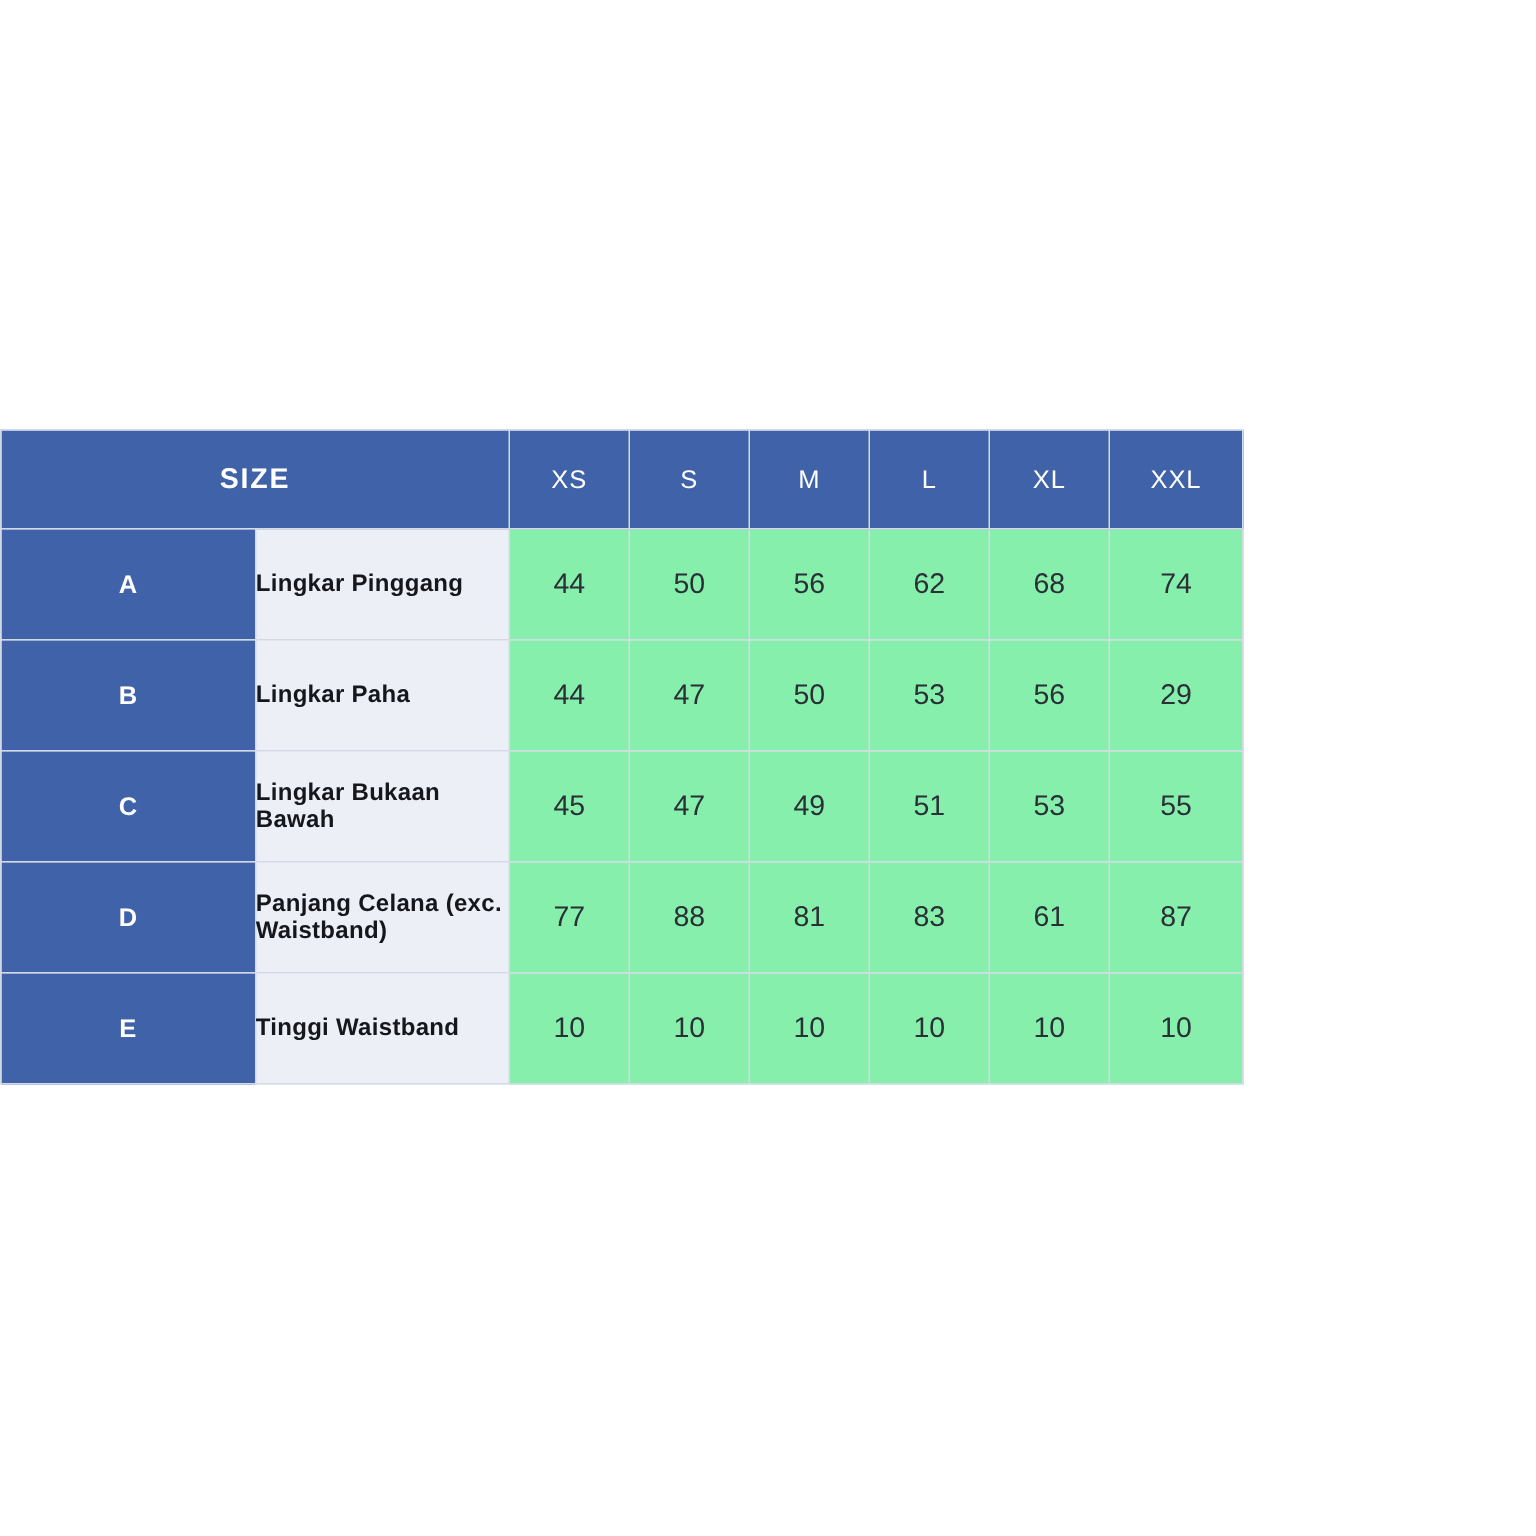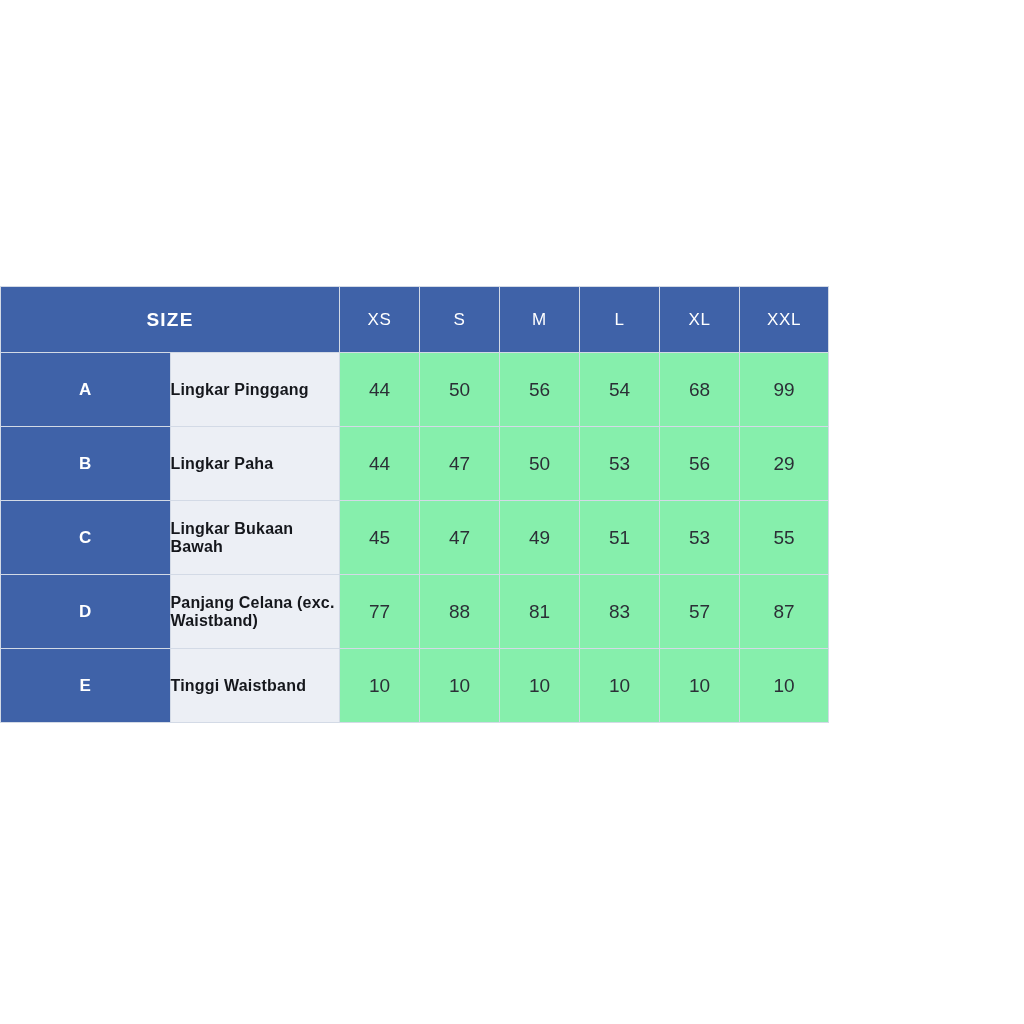--- a/index.html
+++ b/index.html
@@ -118,23 +118,23 @@
         </tr>
       </thead>
       <tbody>
 
         <tr>
           <td class="letter">A</td>
           <td class="label">Lingkar Pinggang</td>
           <td class="value col-xs">44</td>
           <td class="value col-s">50</td>
           <td class="value col-m">56</td>
-          <td class="value col-l">54</td>
+          <td class="value col-l">62</td>
           <td class="value col-xl">68</td>
-          <td class="value col-xxl">99</td>
+          <td class="value col-xxl">74</td>
         </tr>
 
         <tr>
           <td class="letter">B</td>
           <td class="label">Lingkar Paha</td>
           <td class="value col-xs">44</td>
           <td class="value col-s">47</td>
           <td class="value col-m">50</td>
           <td class="value col-l">53</td>
           <td class="value col-xl">56</td>
@@ -152,21 +152,21 @@
           <td class="value col-xxl">55</td>
         </tr>
 
         <tr>
           <td class="letter">D</td>
           <td class="label">Panjang Celana (exc. Waistband)</td>
           <td class="value col-xs">77</td>
           <td class="value col-s">88</td>
           <td class="value col-m">81</td>
           <td class="value col-l">83</td>
-          <td class="value col-xl">57</td>
+          <td class="value col-xl">61</td>
           <td class="value col-xxl">87</td>
         </tr>
 
         <tr>
           <td class="letter">E</td>
           <td class="label">Tinggi Waistband</td>
           <td class="value col-xs">10</td>
           <td class="value col-s">10</td>
           <td class="value col-m">10</td>
           <td class="value col-l">10</td>

